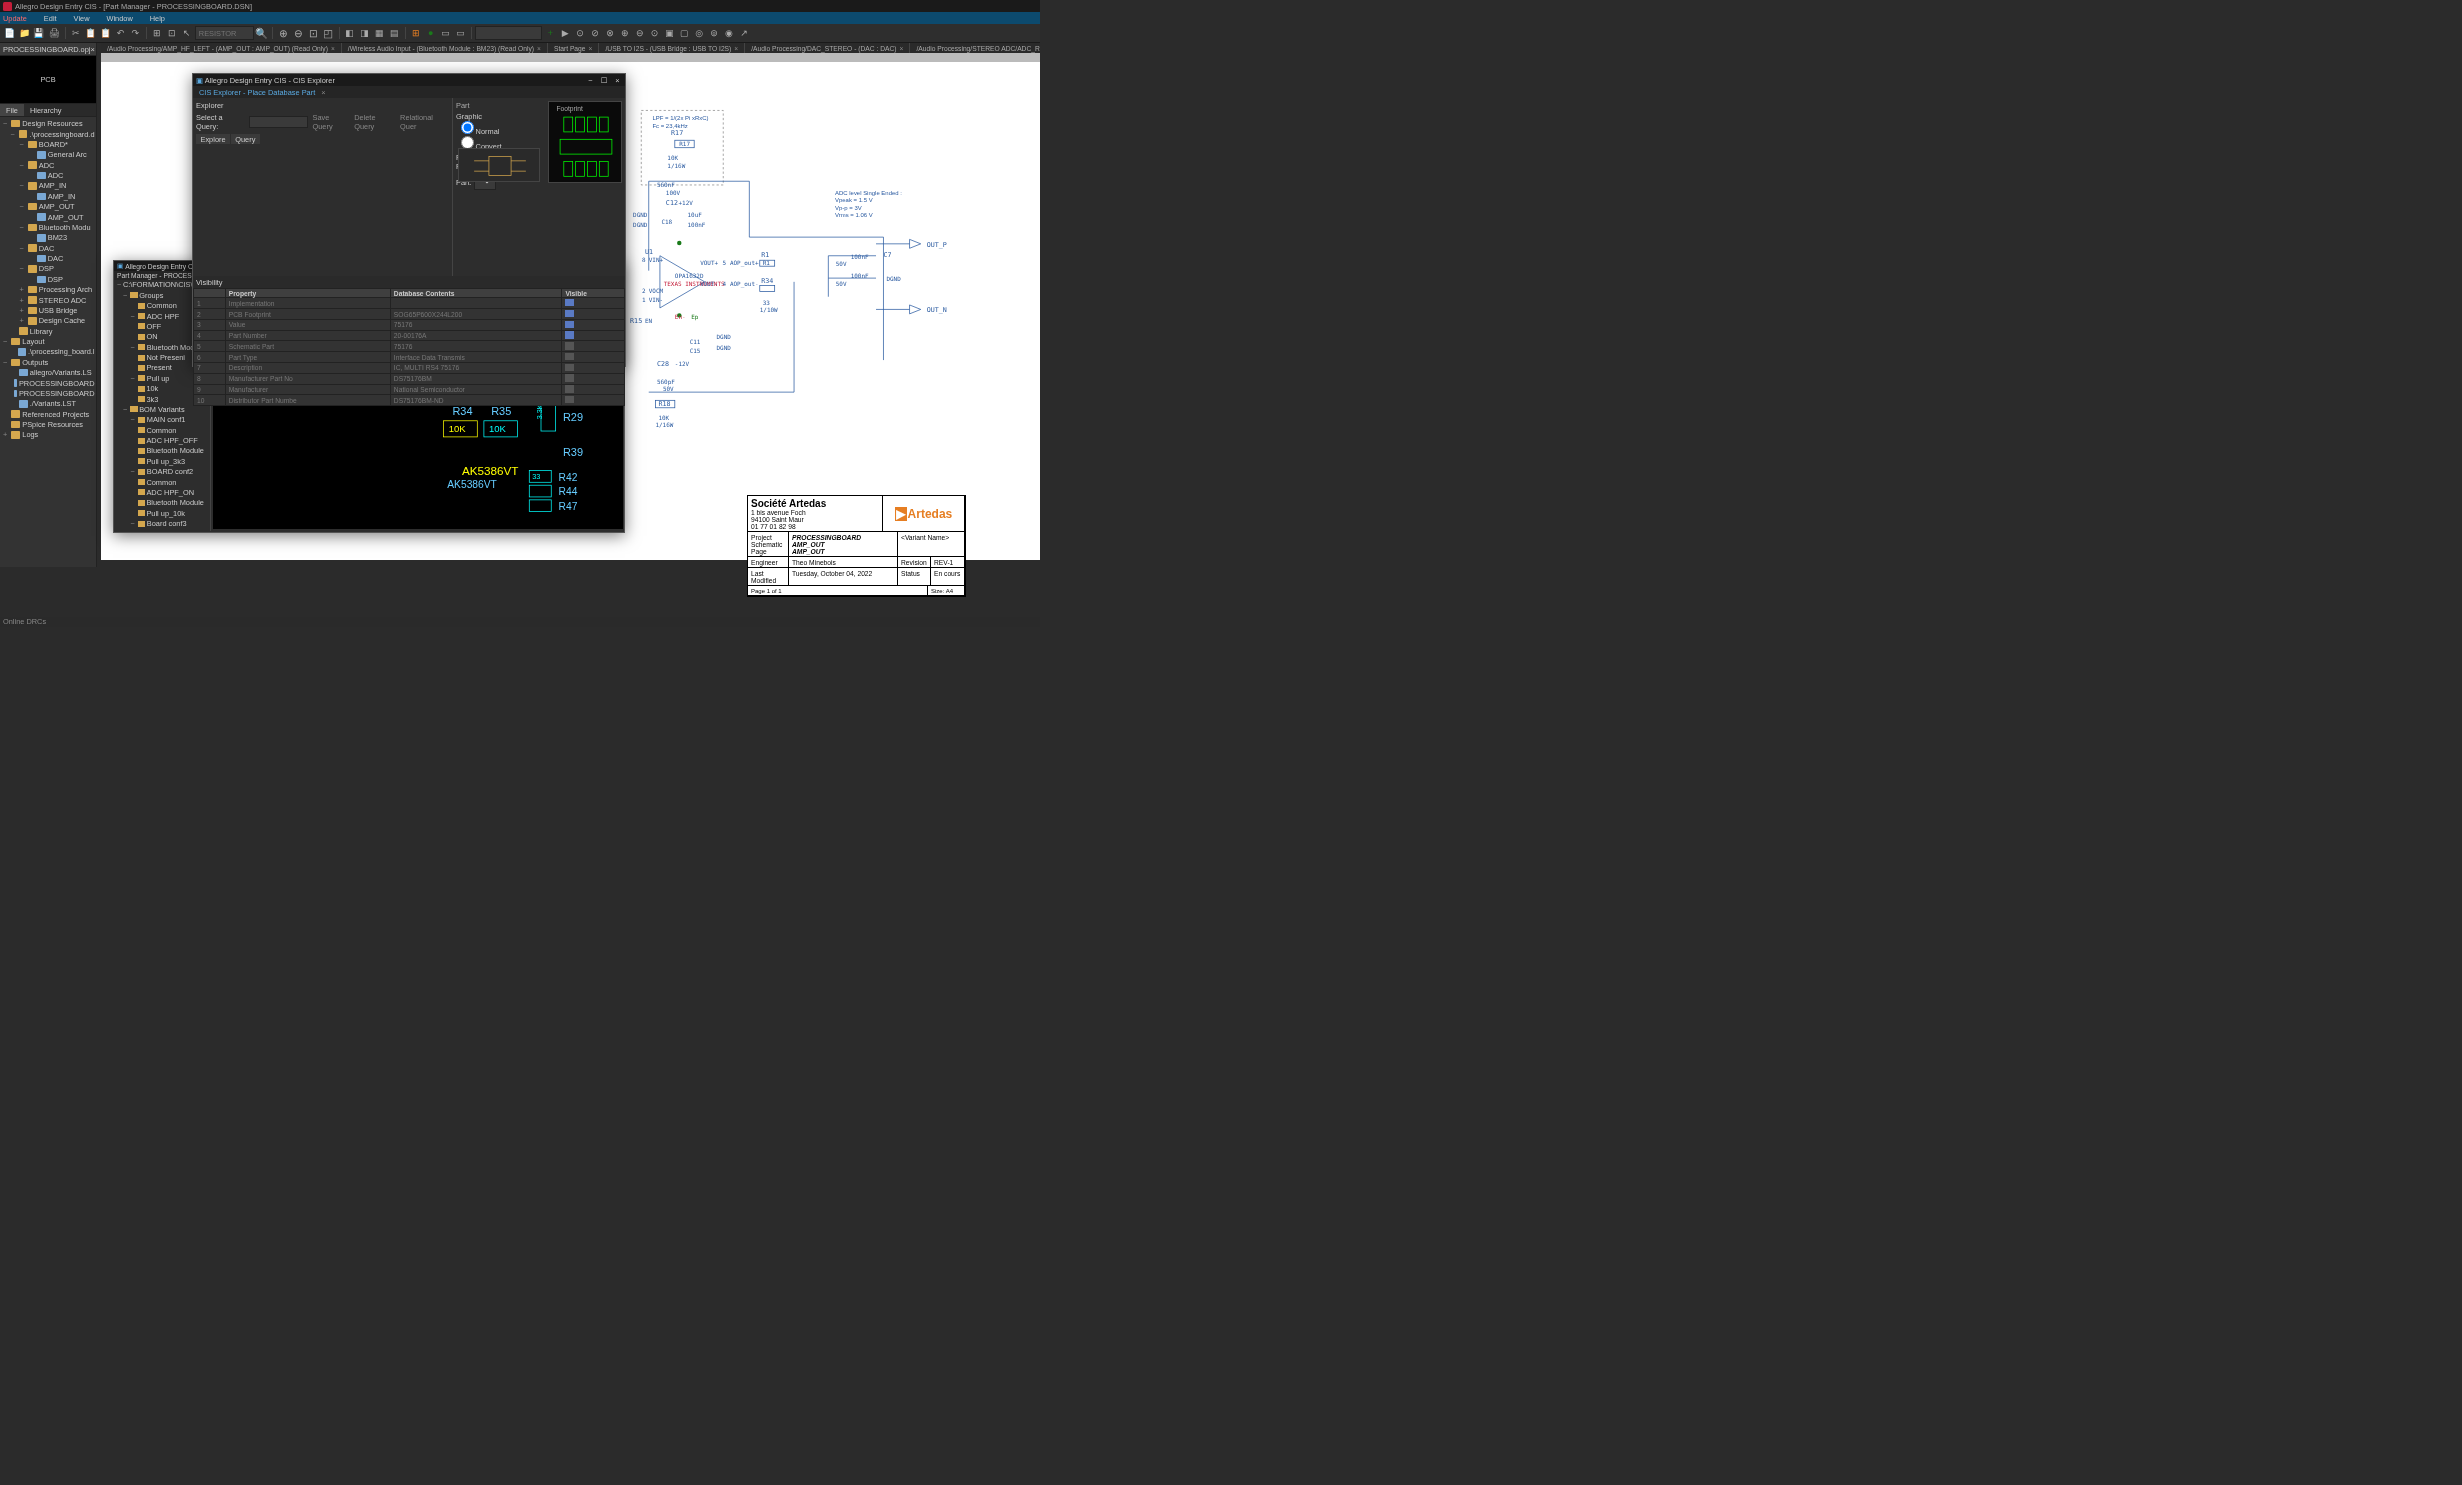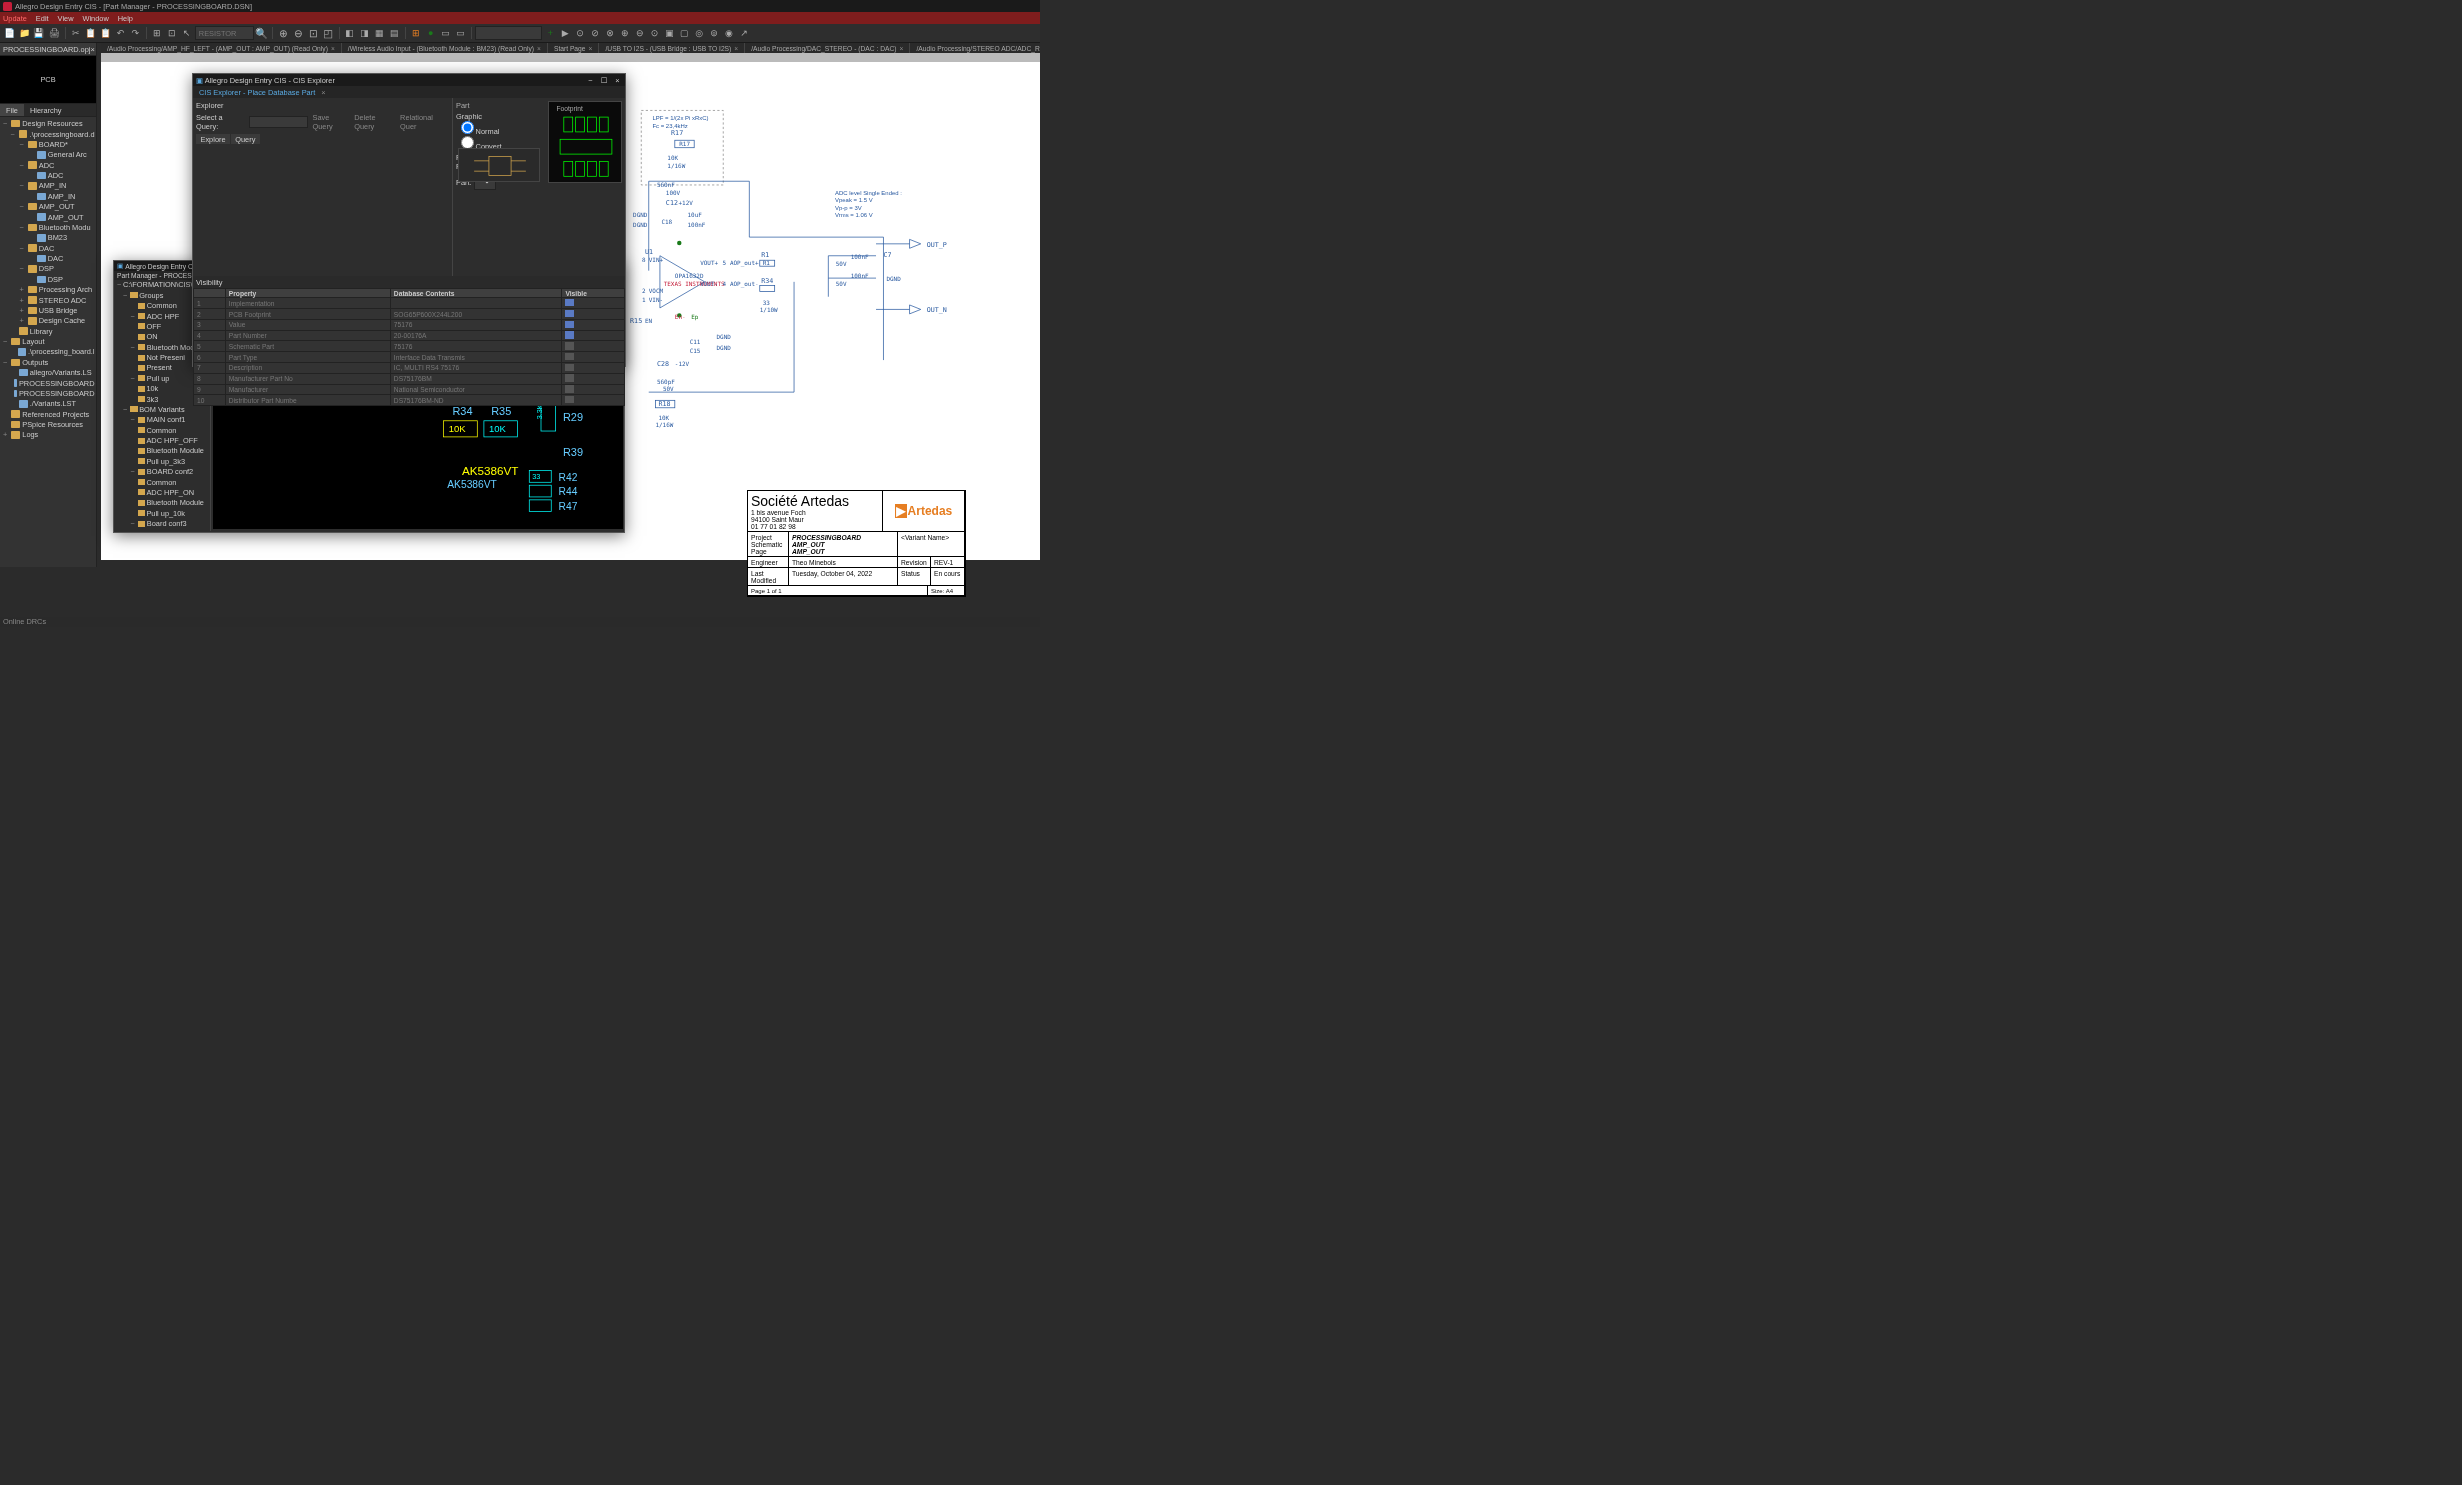--- a/index.html
+++ b/index.html
@@ -3,21 +3,21 @@
 <meta charset="utf-8">
 <style>
 * { margin: 0; padding: 0; box-sizing: border-box; font-family: "Segoe UI", Tahoma, sans-serif; }
 body { background: #2b2b2b; color: #ccc; font-size: 8.2px; overflow: hidden; width: 1040px; height: 627px; position: relative; }
 
 
 .titlebar { background: #1a1a1a; height: 12px; display: flex; align-items: center; padding: 0 3px; color: #aaa; font-size: 7.4px; }
 .titlebar .icon { width: 9px; height: 9px; background: #c41e3a; margin-right: 3px; border-radius: 1.5px; }
 
 
-.menubar { background: #7f1d1d; height: 12px; display: flex; align-items: center; padding: 0 3px; gap: 9px; font-size: 7.4px; }
+.menubar { background: #0c4a6e; height: 12px; display: flex; align-items: center; padding: 0 3px; gap: 17px; font-size: 7.4px; }
 .menubar span { color: #ccc; cursor: pointer; }
 .menubar span:first-child { color: #ff6b6b; }
 
 
 .toolbar { background: #2e2e2e; height: 19.3px; display: flex; align-items: center; padding: 0 3px; gap: 1.5px; border-bottom: 0.7px solid #1a1a1a; }
 .toolbar .btn { width: 13.4px; height: 13.4px; display: flex; align-items: center; justify-content: center; font-size: 9px; color: #aaa; cursor: pointer; }
 .toolbar .sep { width: 0.7px; height: 12px; background: #444; margin: 0 2.2px; }
 .toolbar .input { background: #3a3a3a; border: 0.7px solid #222; height: 13.4px; width: 59px; padding: 0 3px; color: #888; font-size: 7.4px; }
 .toolbar .zoom-btn { font-size: 10.4px; color: #aaa; }
 
@@ -96,21 +96,21 @@
 .pm-window .pm-table th { background: #3a3a3a; padding: 1.5px; border: 0.7px solid #222; font-weight: normal; }
 .pm-window .pm-table td { padding: 0.7px 1.5px; border: 0.7px solid #222; }
 .pm-window .pm-table tr.r1 td { background: #2e2e2e; }
 .pm-window .pm-table tr.highlight td { background: #1a7a1a; color: #fff; }
 .pm-window .pcb-preview { flex: 1; background: #000; margin: 1.5px; position: relative; overflow: hidden; }
 
 
 .title-block { position: absolute; right: 74px; bottom: 30px; width: 219px; background: #fff; border: 1.5px solid #000; font-size: 6.7px; color: #000; z-index: 50; }
 .title-block .tb-row { display: flex; border-bottom: 0.7px solid #000; }
 .title-block .tb-cell { padding: 1.5px 3px; border-right: 0.7px solid #000; }
-.title-block .tb-hdr { font-weight: normal; font-size: 14px; }
+.title-block .tb-hdr { font-weight: bold; font-size: 10px; }
 .title-block .logo { color: #e67e22; font-weight: bold; font-size: 12px; }
 
 
 .statusbar { position: absolute; bottom: 0; left: 0; right: 0; height: 10.4px; background: #2a2a2a; font-size: 7.4px; padding: 0 3px; color: #888; display: flex; align-items: center; }
 
 .sch-text { font-family: monospace; font-size: 9px; fill: #2a5aa0; }
 .sch-val { font-family: monospace; font-size: 8px; fill: #2a5aa0; }
 .wire { stroke: #2a5aa0; stroke-width: 1; fill: none; }
 .dashbox { stroke: #888; stroke-width: 1; stroke-dasharray: 3,3; fill: none; }
 .junction { fill: #1a7a1a; }

